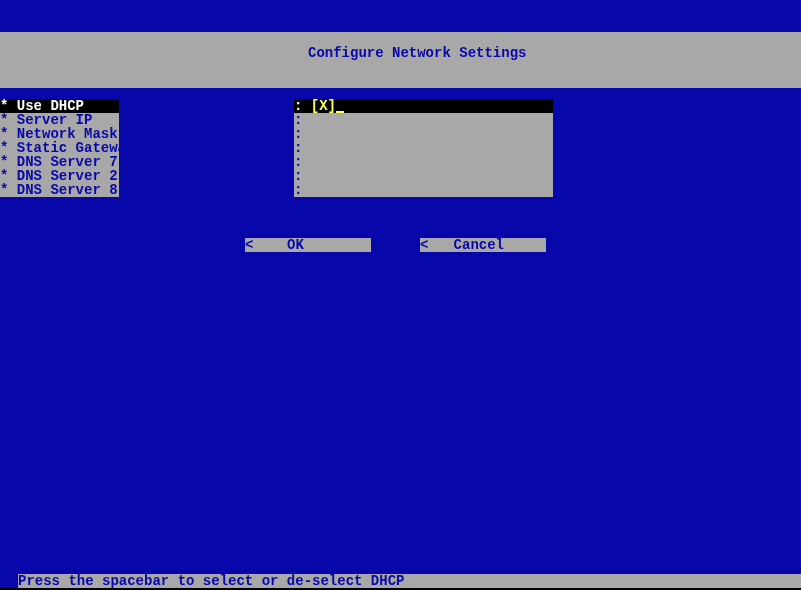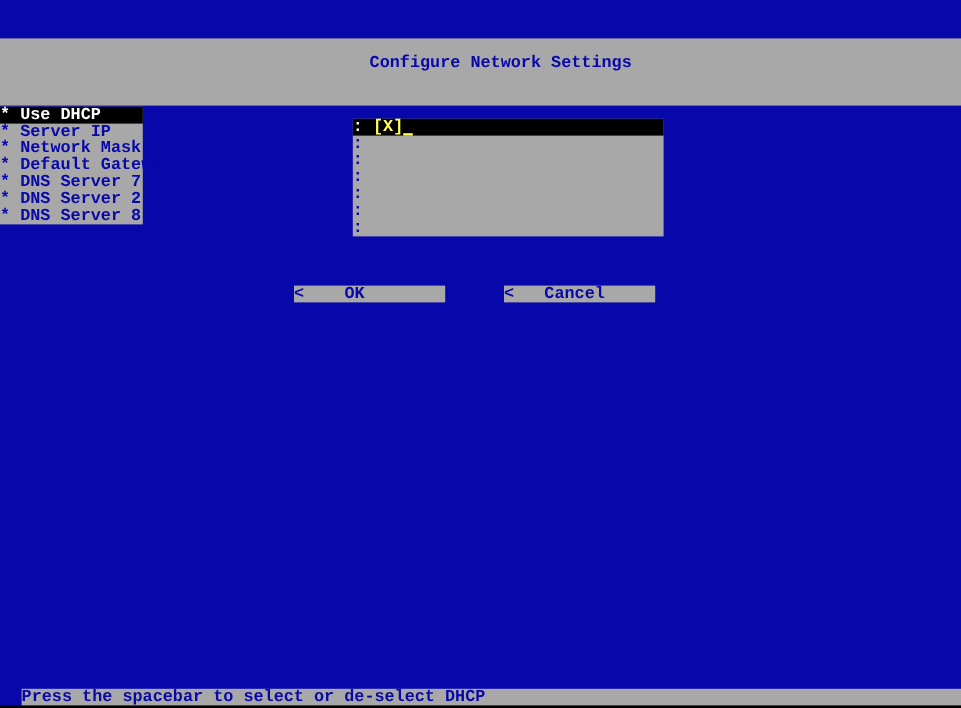--- a/index.html
+++ b/index.html
@@ -29,21 +29,21 @@
   }
   .title-text {
     position: absolute;
     top: 14px;
     left: 308px;
     color: #0808aa;
     white-space: pre;
   }
   .labels-col {
     position: absolute;
-    top: 89px;
+    top: 99px;
     left: 0;
     width: 119px;
     background: #a8a8a8;
   }
   .label-row {
     height: 14px;
     white-space: pre;
     color: #0808aa;
   }
   .label-row.selected {
@@ -119,21 +119,21 @@
 <body>
 
 <div class="title-bar">
   <div class="title-text">Configure Network Settings</div>
 </div>
 
 <div class="labels-col">
   <div class="label-row selected">* Use DHCP</div>
   <div class="label-row">* Server IP</div>
   <div class="label-row">* Network Mask</div>
-  <div class="label-row">* Default Gateway</div>
+  <div class="label-row">* Static Gateway</div>
   <div class="label-row">* DNS Server 7</div>
   <div class="label-row">* DNS Server 2</div>
   <div class="label-row">* DNS Server 8</div>
 </div>
 
 <div class="inputs-col">
   <div class="input-row selected"><span class="colon">: </span><span class="checkbox-value">[X]</span><span class="cursor" style="left:42px"></span></div>
   <div class="input-row"><span class="colon">:</span><span></span></div>
   <div class="input-row"><span class="colon">:</span><span></span></div>
   <div class="input-row"><span class="colon">:</span><span></span></div>

